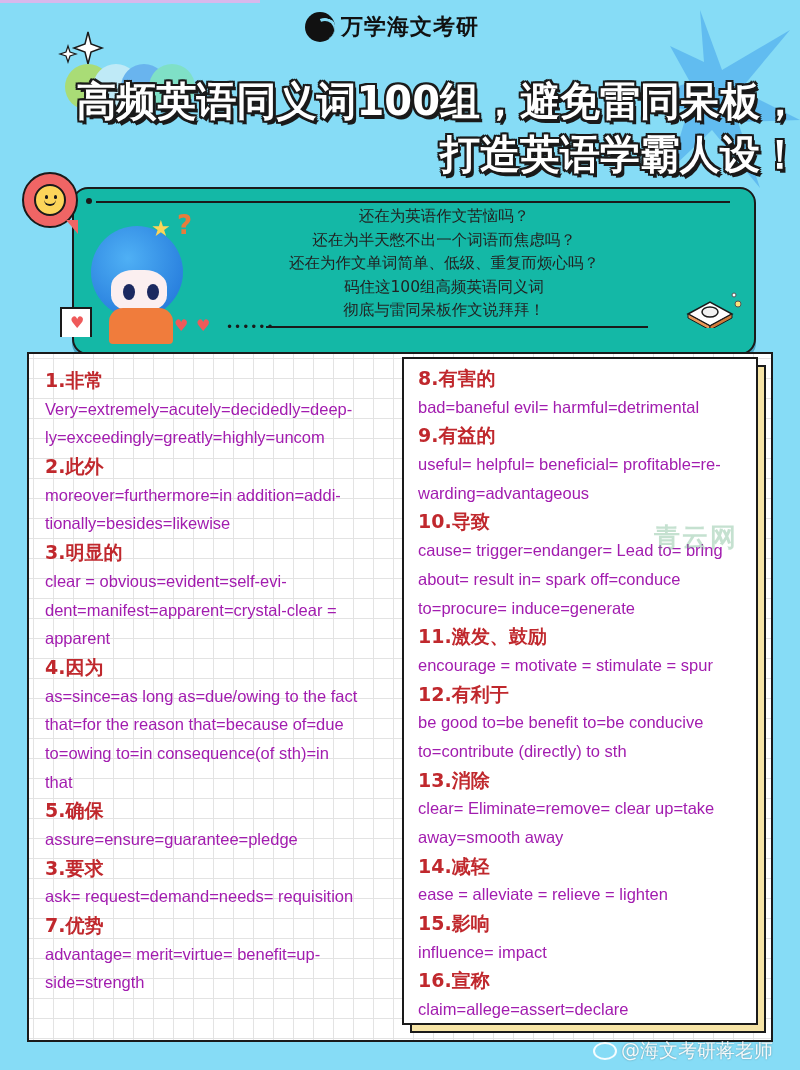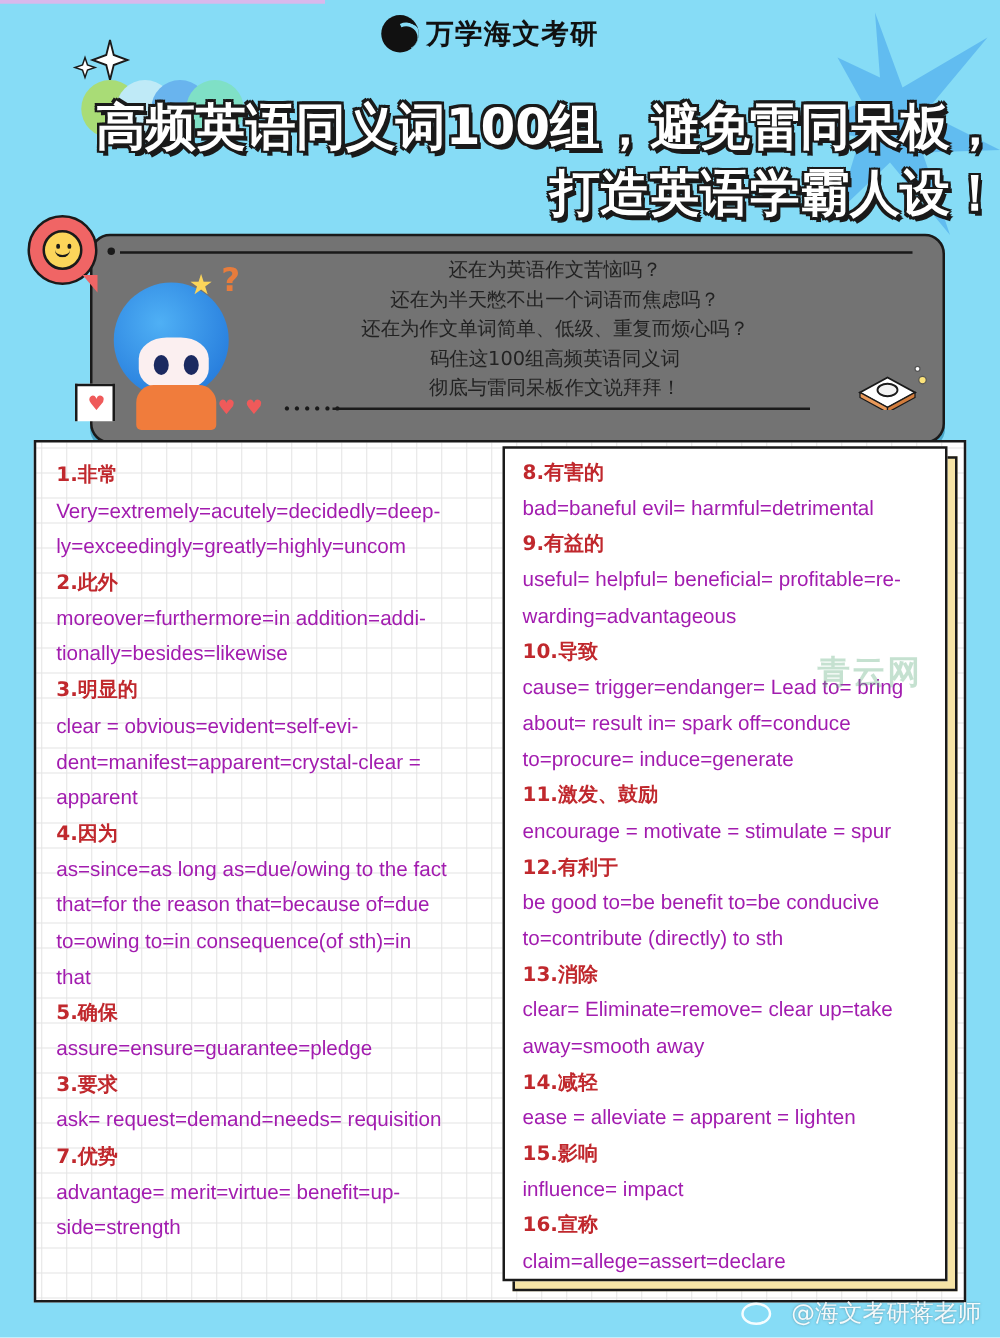--- a/index.html
+++ b/index.html
@@ -52,21 +52,21 @@
       0 -2px 0 #1a1a1a, 0 2px 0 #1a1a1a, -2px 0 0 #1a1a1a, 2px 0 0 #1a1a1a,
       3px 4px 0 #1a1a1a;
     letter-spacing: 0px;
   }
   .headline.l1 { top: 74px; font-size: 40px; }
   .headline.l2 { top: 127px; font-size: 40px; }
 
   
   .intro-box {
     position: absolute; left: 72px; top: 187px; width: 684px; height: 168px;
-    background: #737373; border: 2.5px solid #1a1a1a; border-radius: 16px;
+    background: #14b8a6; border: 2.5px solid #1a1a1a; border-radius: 16px;
     box-shadow: 0 4px 0 #4aa7c8;
   }
   .intro-topline {
     position: absolute; left: 22px; top: 12px; right: 24px; height: 2px; background: #1a1a1a;
   }
   .intro-topdot {
     position: absolute; left: 12px; top: 9px; width: 6px; height: 6px; border-radius: 50%; background: #1a1a1a;
   }
   .intro-lines {
     position: absolute; left: 150px; top: 16px; width: 440px; text-align: center;
@@ -130,21 +130,21 @@
       linear-gradient(#e3e3e3 1px, transparent 1px),
       linear-gradient(90deg, #e3e3e3 1px, transparent 1px);
     background-size: 20px 20px;
     background-position: 4px 4px;
     border: 2.5px solid #1a1a1a;
   }
   .col-left {
     position: absolute; left: 45px; top: 366px; width: 345px;
   }
   .entry-title {
-    color: #c0282d; font-weight: bold; font-size: 16px; height: 28.7px; line-height: 28.7px;
+    color: #c0282d; font-weight: bold; font-size: 19px; height: 28.7px; line-height: 28.7px;
     font-family: "DejaVu Sans", sans-serif;
   }
   .entry-line {
     font-size: 15.3px; height: 28.7px; line-height: 28.7px; color: #a21caf; white-space: nowrap;
     font-family: "Liberation Sans", sans-serif;
     font-size: 16.5px;
   }
 
   
   .paper-back {
@@ -158,21 +158,21 @@
   .col-right {
     position: absolute; left: 418px; top: 364px; width: 336px;
   }
 
   .watermark-qy {
     position: absolute; left: 630px; top: 520px; font-size: 26px; font-weight: bold;
     color: rgba(90, 170, 120, 0.35); letter-spacing: 2px; margin-left: 24px;
   }
   .watermark-weibo {
     position: absolute; left: 593px; top: 1038px; font-size: 19px;
-    color: rgba(255,255,255,0.92); display: flex; align-items: center; gap: 16px;
+    color: rgba(255,255,255,0.92); display: flex; align-items: center; gap: 4px;
     text-shadow: 0 0 2px rgba(0,0,0,0.35);
   }
   .weibo-icon {
     width: 24px; height: 18px; border: 2px solid rgba(255,255,255,0.92); border-radius: 50%;
     position: relative;
   }
 </style>
 </head>
 <body>
 
@@ -320,21 +320,21 @@
     <div class="entry-line">be good to=be benefit to=be conducive</div>
     <div class="entry-line">to=contribute (directly) to sth</div>
   </div>
   <div>
     <div class="entry-title">13.消除</div>
     <div class="entry-line">clear= Eliminate=remove= clear up=take</div>
     <div class="entry-line">away=smooth away</div>
   </div>
   <div>
     <div class="entry-title">14.减轻</div>
-    <div class="entry-line">ease = alleviate = apparent = lighten</div>
+    <div class="entry-line">ease = alleviate = relieve = lighten</div>
   </div>
   <div>
     <div class="entry-title">15.影响</div>
     <div class="entry-line">influence= impact</div>
   </div>
   <div>
     <div class="entry-title">16.宣称</div>
     <div class="entry-line">claim=allege=assert=declare</div>
   </div>
 </div>

